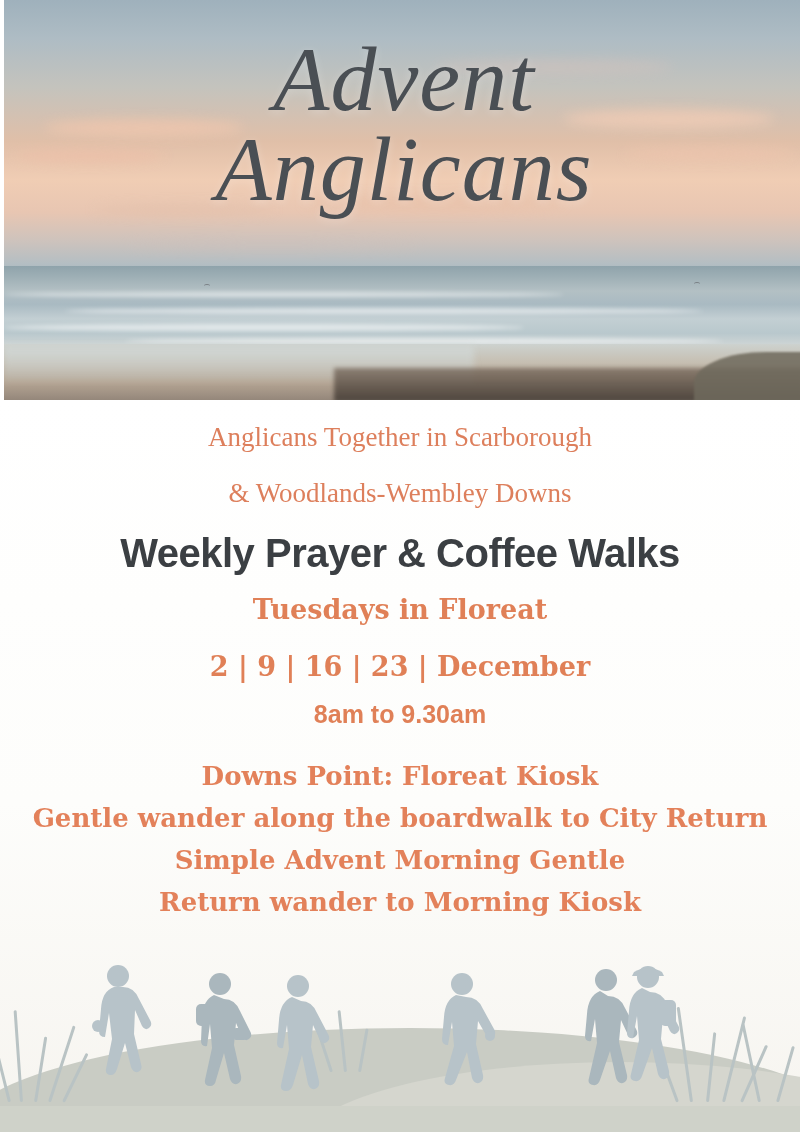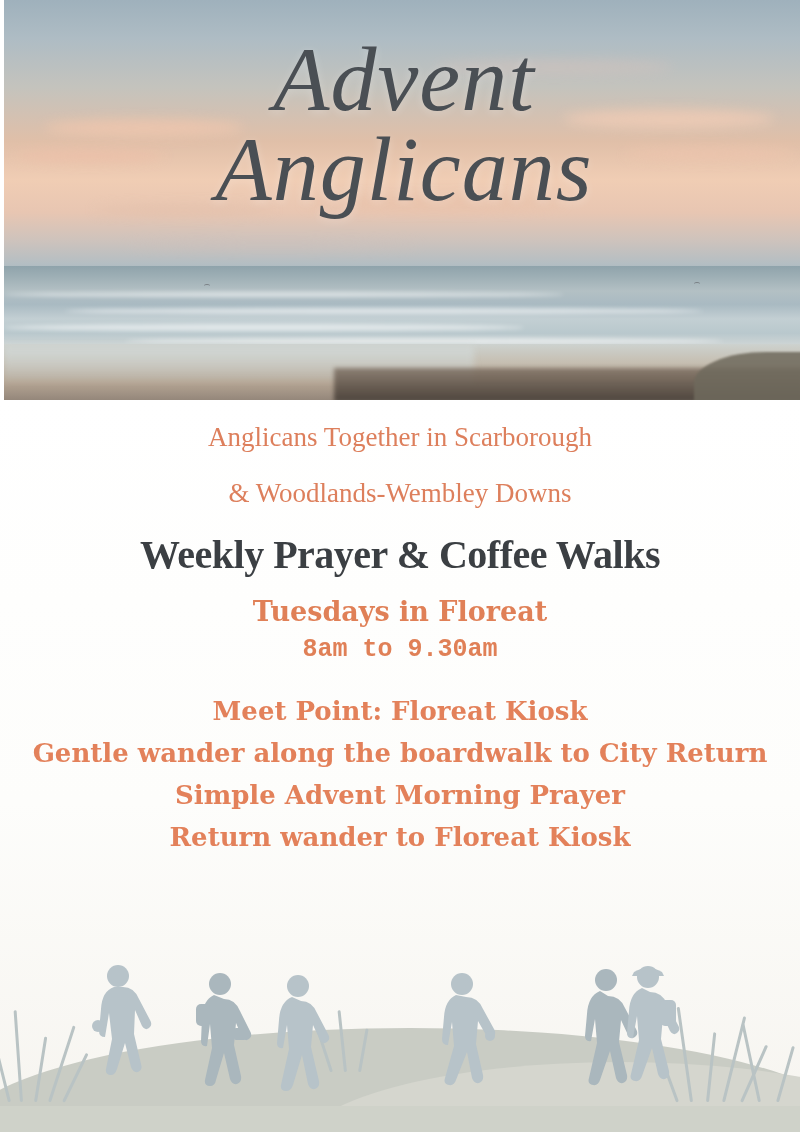--- a/index.html
+++ b/index.html
@@ -164,21 +164,21 @@
   .org-line {
     color: #dd7f5c;
     font-size: 27px;
     line-height: 1.42;
     margin-top: 18px;
     font-family: "Liberation Serif", serif;
   }
 
   .main-heading {
     margin-top: 18px;
-    font-family: Liberation Serif, serif;
+    font-family: Liberation Sans, sans-serif;
     font-weight: bold;
     font-size: 40px;
     color: #3b3f43;
     letter-spacing: -0.5px;
   }
 
   .sub-heading {
     margin-top: 18px;
     font-family: "DejaVu Serif", serif;
     font-weight: bold;
@@ -188,22 +188,22 @@
 
   .dates {
     margin-top: 26px;
     font-family: "DejaVu Serif", serif;
     font-weight: bold;
     font-size: 27px;
     color: #e08057;
   }
 
   .times {
-    margin-top: 8px;
-    font-family: Liberation Mono, monospace;
+    margin-top: 18px;
+    font-family: Liberation Sans, sans-serif;
     font-weight: bold;
     font-size: 25px;
     color: #e08057;
   }
 
   .details {
     margin-top: 26px;
   }
   .details .detail-line {
     font-family: "DejaVu Serif", serif;
@@ -300,28 +300,29 @@
 
   <div class="body-area">
 
     <div class="org-line">Anglicans Together in Scarborough</div>
     <div class="org-line" style="margin-top:18px">&amp; Woodlands-Wembley Downs</div>
 
     <div class="main-heading">Weekly Prayer &amp; Coffee Walks</div>
 
     <div class="sub-heading">Tuesdays in Floreat</div>
 
+    <div class="dates">2  |  9  |  16  |  23  |  December</div>
 
     <div class="times">8am to 9.30am</div>
 
     <div class="details">
-      <div class="detail-line">Meet Point: Floreat Kiosk</div>
+      <div class="detail-line">Downs Point: Floreat Kiosk</div>
       <div class="detail-line">Gentle wander along the boardwalk to City Return</div>
-      <div class="detail-line">Simple Advent Morning Prayer</div>
-      <div class="detail-line">Return wander to Floreat Kiosk</div>
+      <div class="detail-line">Simple Advent Morning Gentle</div>
+      <div class="detail-line">Return wander to Morning Kiosk</div>
     </div>
   </div>
 
   <div class="footer-band">
     <div class="dune"></div>
     <div class="dune2"></div>
 
     <div class="grass" style="left:8px;  height:72px; transform:rotate(-14deg);"></div>
     <div class="grass" style="left:20px; height:92px; transform:rotate(-4deg);"></div>
     <div class="grass" style="left:34px; height:66px; transform:rotate(9deg);"></div>

